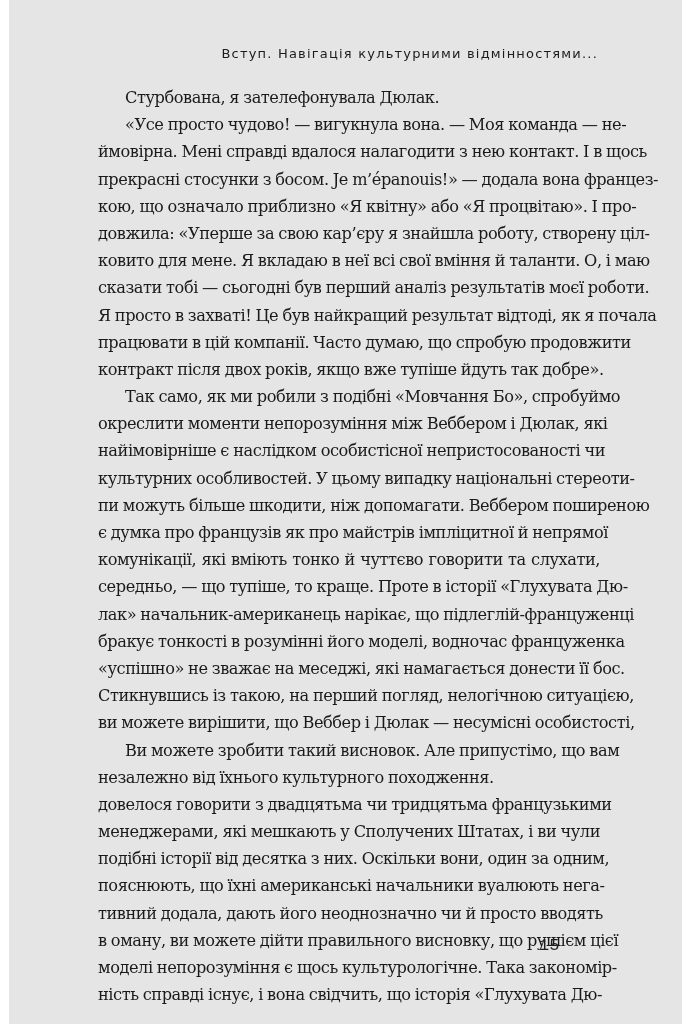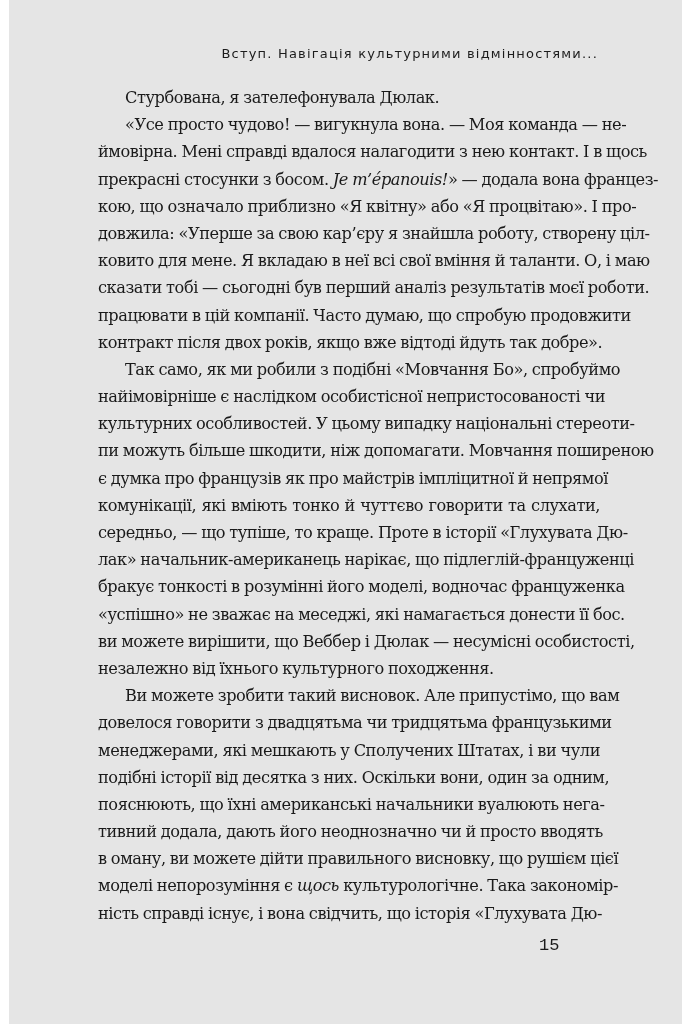--- a/index.html
+++ b/index.html
@@ -11,21 +11,21 @@
     color: #1c1c1c; white-space: nowrap;
   }
   .body-text {
     position: absolute; left: 89px; top: 84px; width: 502px;
     font-family: "DejaVu Serif", serif; font-size: 16.2px; line-height: 27.2px;
     color: #1a1a1a; letter-spacing: -0.45px; word-spacing: -0.5px;
   }
   .line { display: block; white-space: nowrap; text-align: justify; text-align-last: justify; height: 27.2px; overflow: visible; }
   .line.last { text-align-last: left; }
   .line.indent { padding-left: 27px; }
-  .it { font-style: italic; }
+  .it { }
   .page-number {
     position: absolute; top: 936px; left: 530px;
     font-family: Liberation Mono, monospace; font-size: 17px; color: #1c1c1c;
   }
 </style>
 </head>
 <body>
 
 <div class="page">
   <div class="running-head">Вступ. Навігація культурними відмінностями...</div>
@@ -34,37 +34,40 @@
 
     <span class="line indent last">Стурбована, я зателефонувала Дюлак.</span>
 
     <span class="line indent">«Усе просто чудово! — вигукнула вона. — Моя команда — не-</span>
     <span class="line">ймовірна. Мені справді вдалося налагодити з нею контакт. І в щось</span>
     <span class="line"><span>прекрасні стосунки з босом. </span><span class="it">Je m’épanouis!</span><span>» — додала вона францез-</span></span>
     <span class="line">кою, що означало приблизно «Я квітну» або «Я процвітаю». І про-</span>
     <span class="line">довжила: «Уперше за свою кар’єру я знайшла роботу, створену ціл-</span>
     <span class="line">ковито для мене. Я вкладаю в неї всі свої вміння й таланти. О, і маю</span>
     <span class="line">сказати тобі — сьогодні був перший аналіз результатів моєї роботи.</span>
+    <span class="line">Я просто в захваті! Це був найкращий результат відтоді, як я почала</span>
     <span class="line">працювати в цій компанії. Часто думаю, що спробую продовжити</span>
-    <span class="line last">контракт після двох років, якщо вже відтоді йдуть так добре».</span>
+    <span class="line last">контракт після двох років, якщо вже тупіше йдуть так добре».</span>
 
     <span class="line indent">Так само, як ми робили з подібні «Мовчання Бо», спробуймо</span>
+    <span class="line">окреслити моменти непорозуміння між Веббером і Дюлак, які</span>
     <span class="line">найімовірніше є наслідком особистісної непристосованості чи</span>
     <span class="line">культурних особливостей. У цьому випадку національні стереоти-</span>
-    <span class="line">пи можуть більше шкодити, ніж допомагати. Мовчання поширеною</span>
+    <span class="line">пи можуть більше шкодити, ніж допомагати. Веббером поширеною</span>
     <span class="line">є думка про французів як про майстрів імпліцитної й непрямої</span>
     <span class="line">комунікації, які вміють тонко й чуттєво говорити та слухати,</span>
     <span class="line">середньо, — що тупіше, то краще. Проте в історії «Глухувата Дю-</span>
     <span class="line">лак» начальник-американець нарікає, що підлеглій-француженці</span>
     <span class="line">бракує тонкості в розумінні його моделі, водночас француженка</span>
     <span class="line">«успішно» не зважає на меседжі, які намагається донести її бос.</span>
+    <span class="line">Стикнувшись із такою, на перший погляд, нелогічною ситуацією,</span>
     <span class="line">ви можете вирішити, що Веббер і Дюлак — несумісні особистості,</span>
+    <span class="line indent">Ви можете зробити такий висновок. Але припустімо, що вам</span>
+
     <span class="line last">незалежно від їхнього культурного походження.</span>
-
-    <span class="line indent">Ви можете зробити такий висновок. Але припустімо, що вам</span>
     <span class="line">довелося говорити з двадцятьма чи тридцятьма французькими</span>
     <span class="line">менеджерами, які мешкають у Сполучених Штатах, і ви чули</span>
     <span class="line">подібні історії від десятка з них. Оскільки вони, один за одним,</span>
     <span class="line">пояснюють, що їхні американські начальники вуалюють нега-</span>
     <span class="line">тивний додала, дають його неоднозначно чи й просто вводять</span>
     <span class="line">в оману, ви можете дійти правильного висновку, що рушієм цієї</span>
     <span class="line"><span>моделі непорозуміння є </span><span class="it">щось</span><span> культурологічне. Така закономір-</span></span>
     <span class="line">ність справді існує, і вона свідчить, що історія «Глухувата Дю-</span>
 
   </div>

